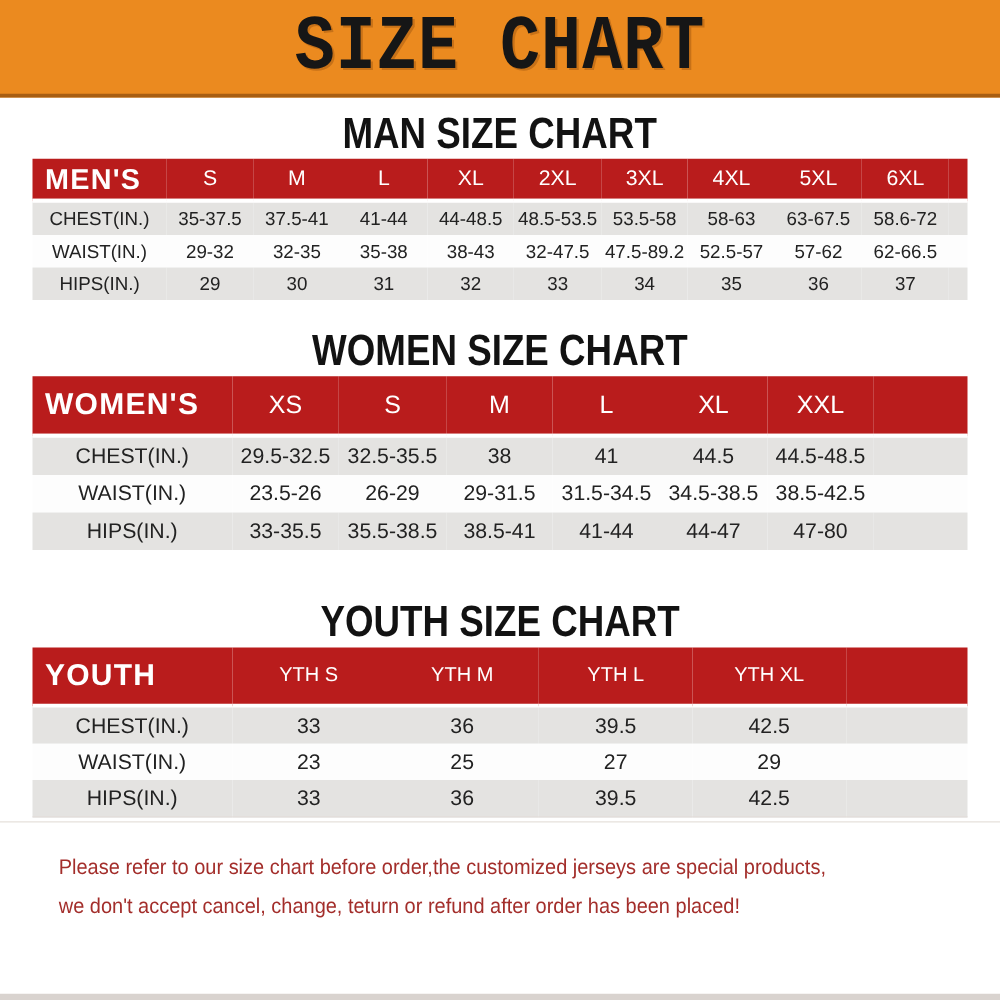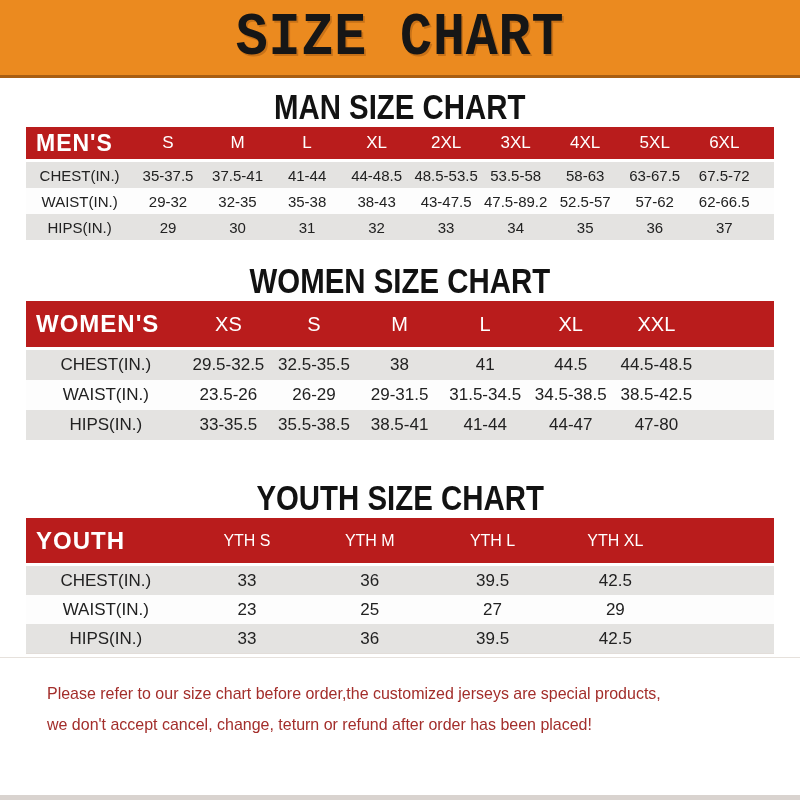--- a/index.html
+++ b/index.html
@@ -151,30 +151,30 @@
       <tr>
         <td class="row-label">CHEST(IN.)</td>
         <td>35-37.5</td>
         <td>37.5-41</td>
         <td>41-44</td>
         <td>44-48.5</td>
         <td>48.5-53.5</td>
         <td>53.5-58</td>
         <td>58-63</td>
         <td>63-67.5</td>
-        <td>67.5-72</td>
+        <td>58.6-72</td>
         <td class="filler"></td>
       </tr>
       <tr>
         <td class="row-label">WAIST(IN.)</td>
         <td>29-32</td>
         <td>32-35</td>
         <td>35-38</td>
         <td>38-43</td>
-        <td>43-47.5</td>
+        <td>32-47.5</td>
         <td>47.5-89.2</td>
         <td>52.5-57</td>
         <td>57-62</td>
         <td>62-66.5</td>
         <td class="filler"></td>
       </tr>
       <tr>
         <td class="row-label">HIPS(IN.)</td>
         <td>29</td>
         <td>30</td>

